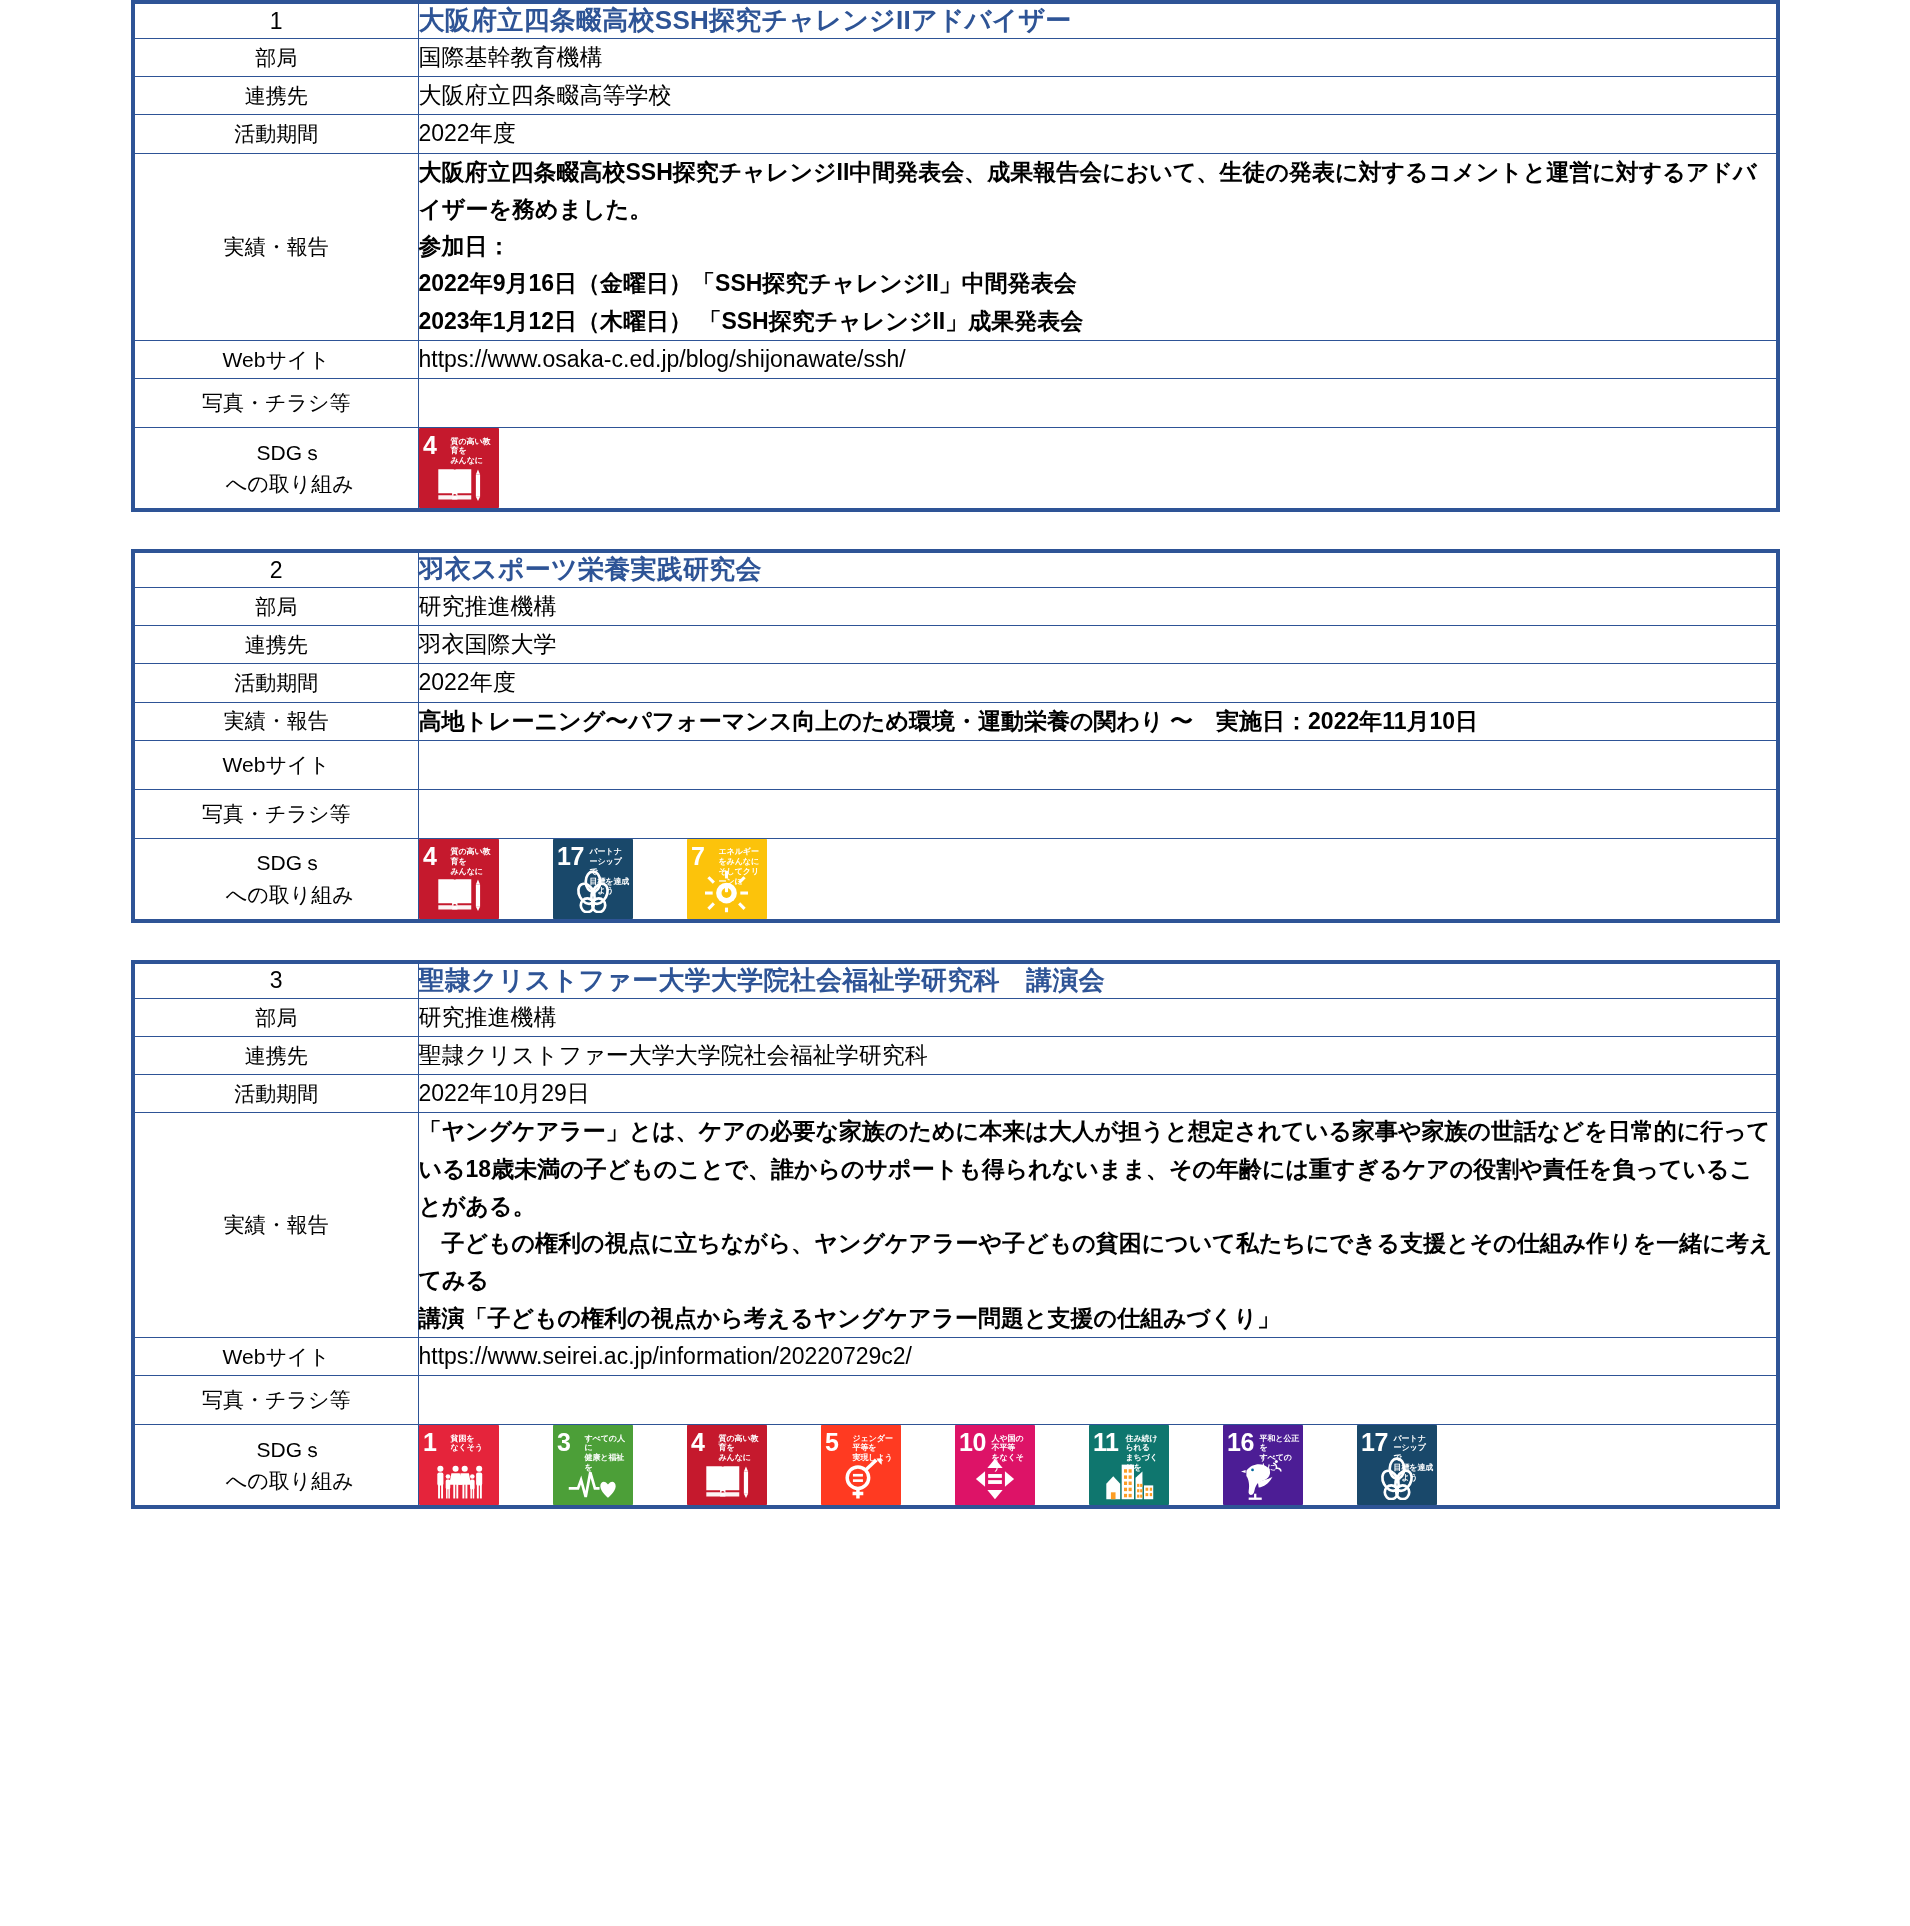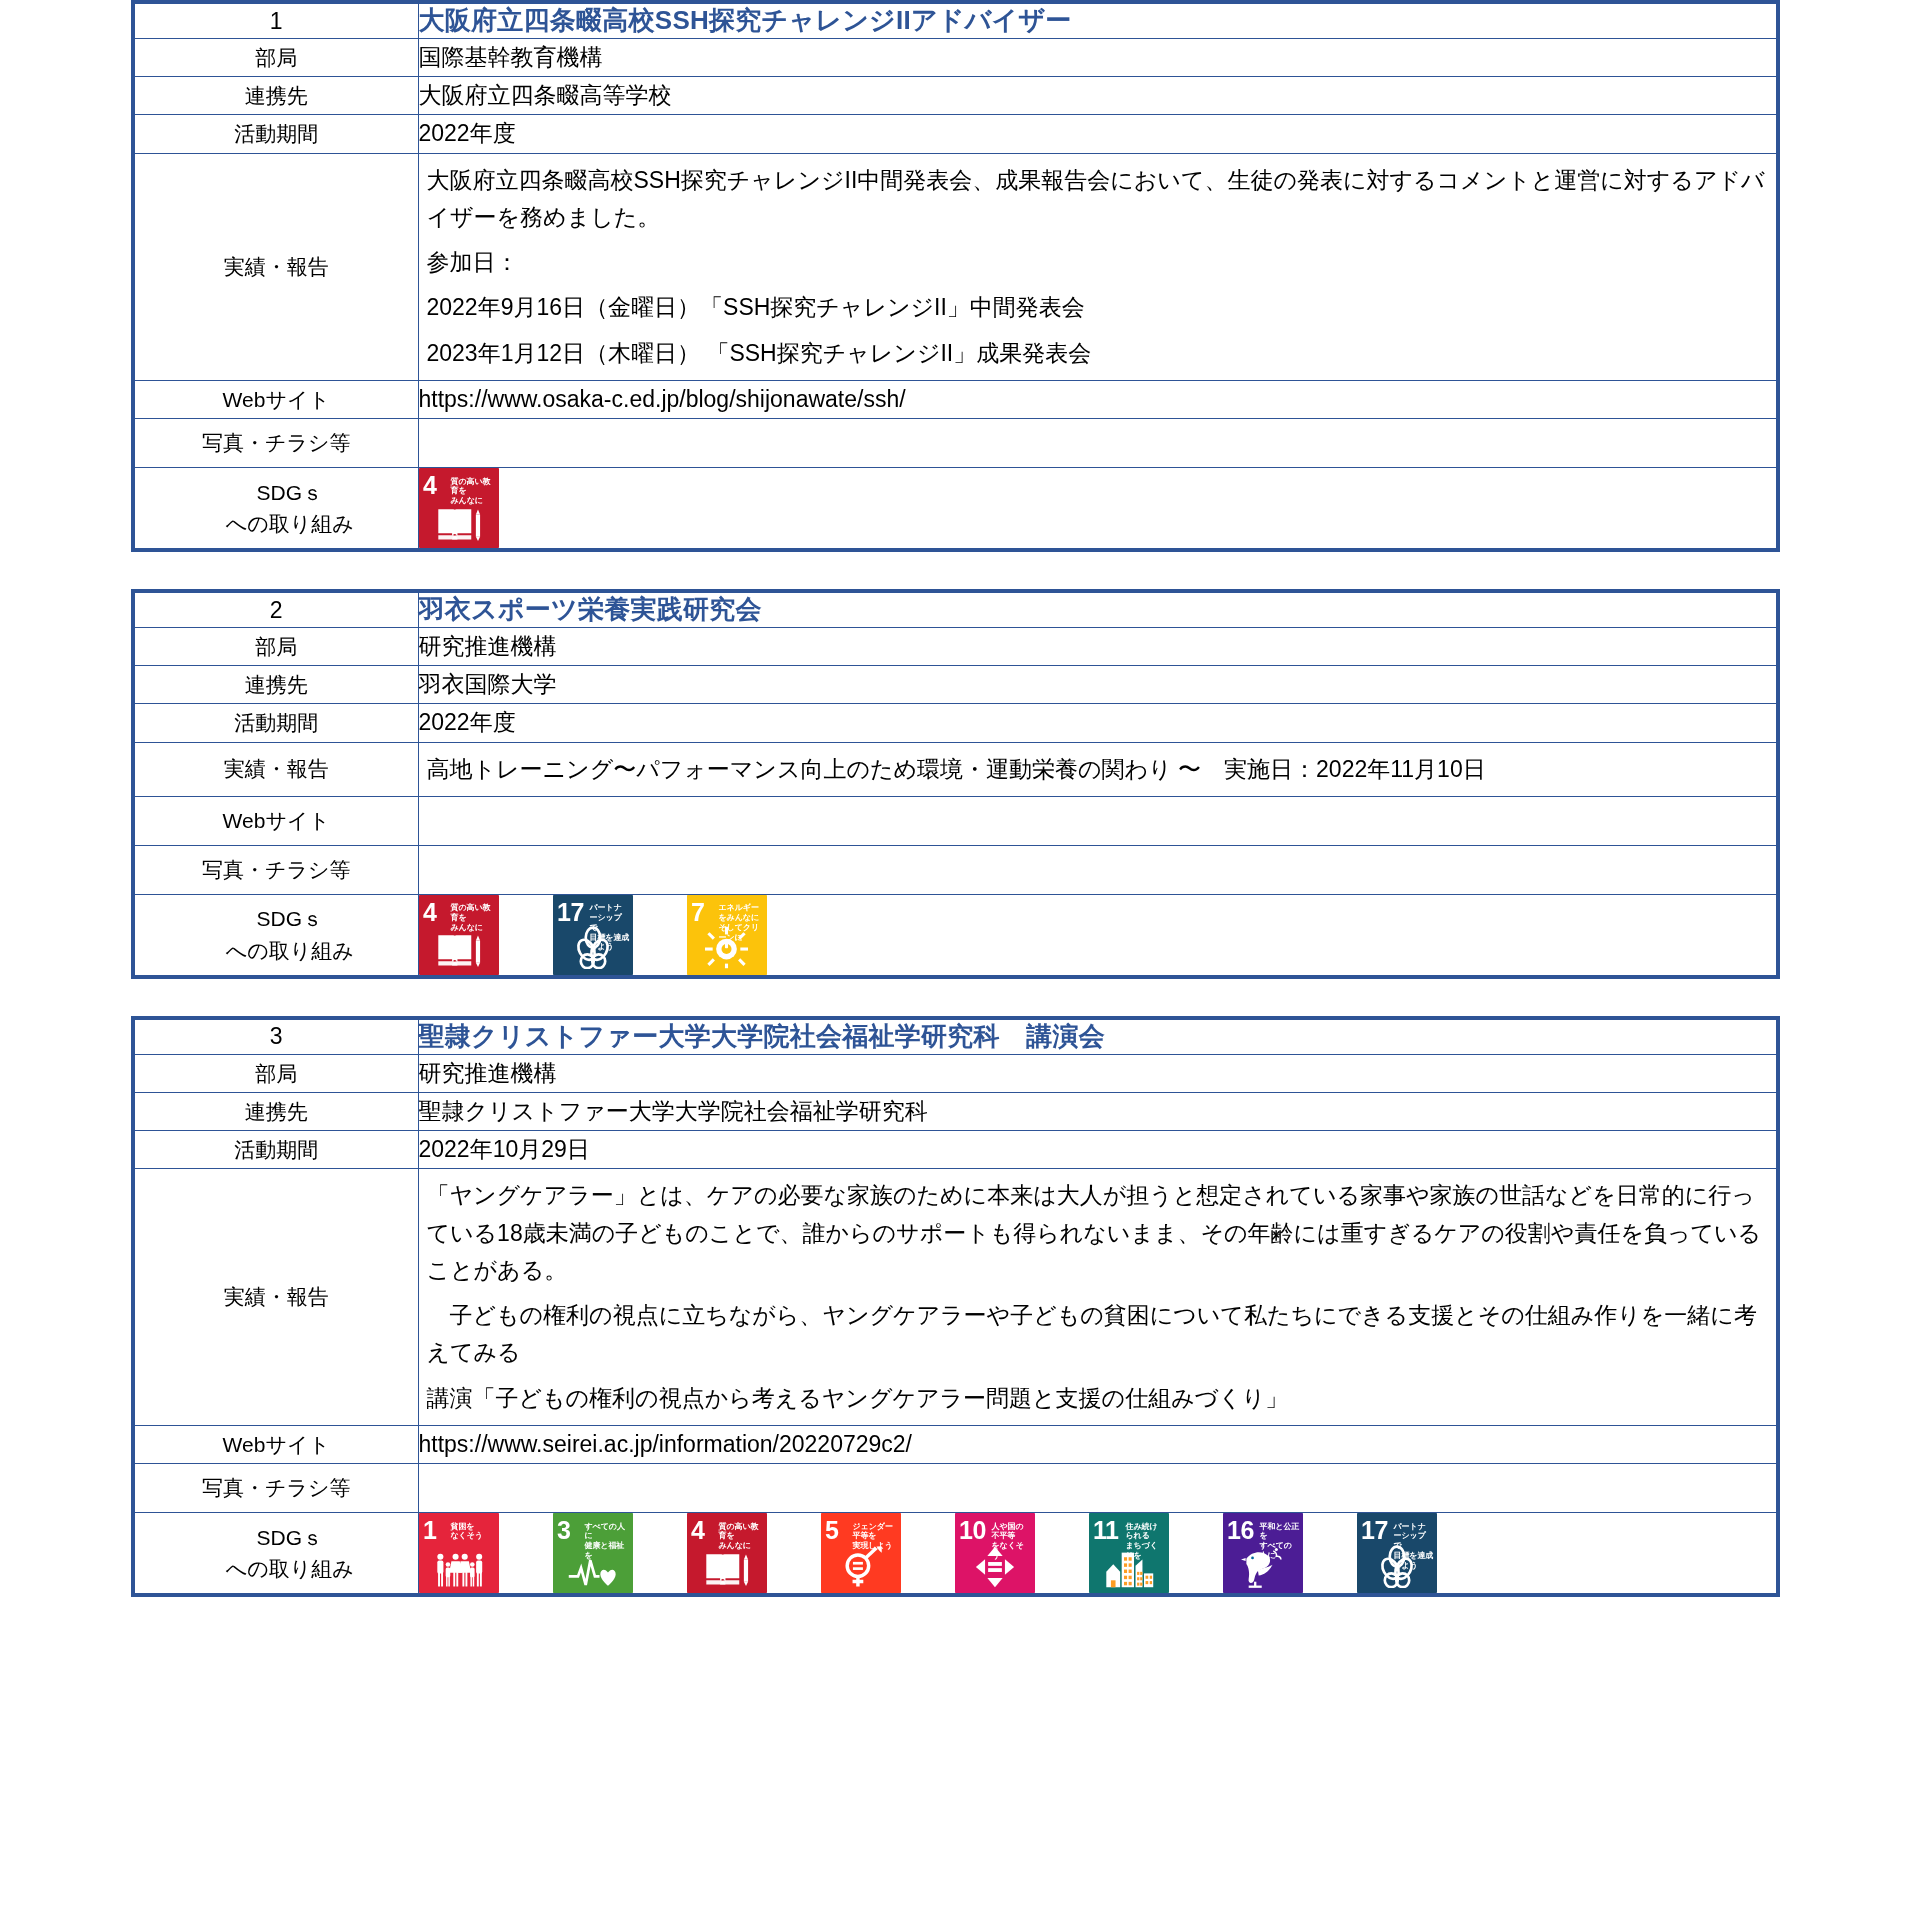--- a/index.html
+++ b/index.html
@@ -68,21 +68,21 @@
   .label-cell .two-line { display: block; padding-left: 27px; }
 
   
   .value-cell {
     padding: 10px 14px;
     font-size: 23px;
     line-height: 1.62;
     color: #000;
     word-break: break-all;
   }
-  .value-cell p { margin: 8px; }
+  .value-cell p { margin: 0; font-weight: bold; }
   .value-cell p + p { margin-top: 0; }
 
   .value-cell.url { word-break: break-all; }
 
   .empty-cell { height: 49px; }
 
   
   .sdg-cell {
     padding: 10px 14px;
   }

